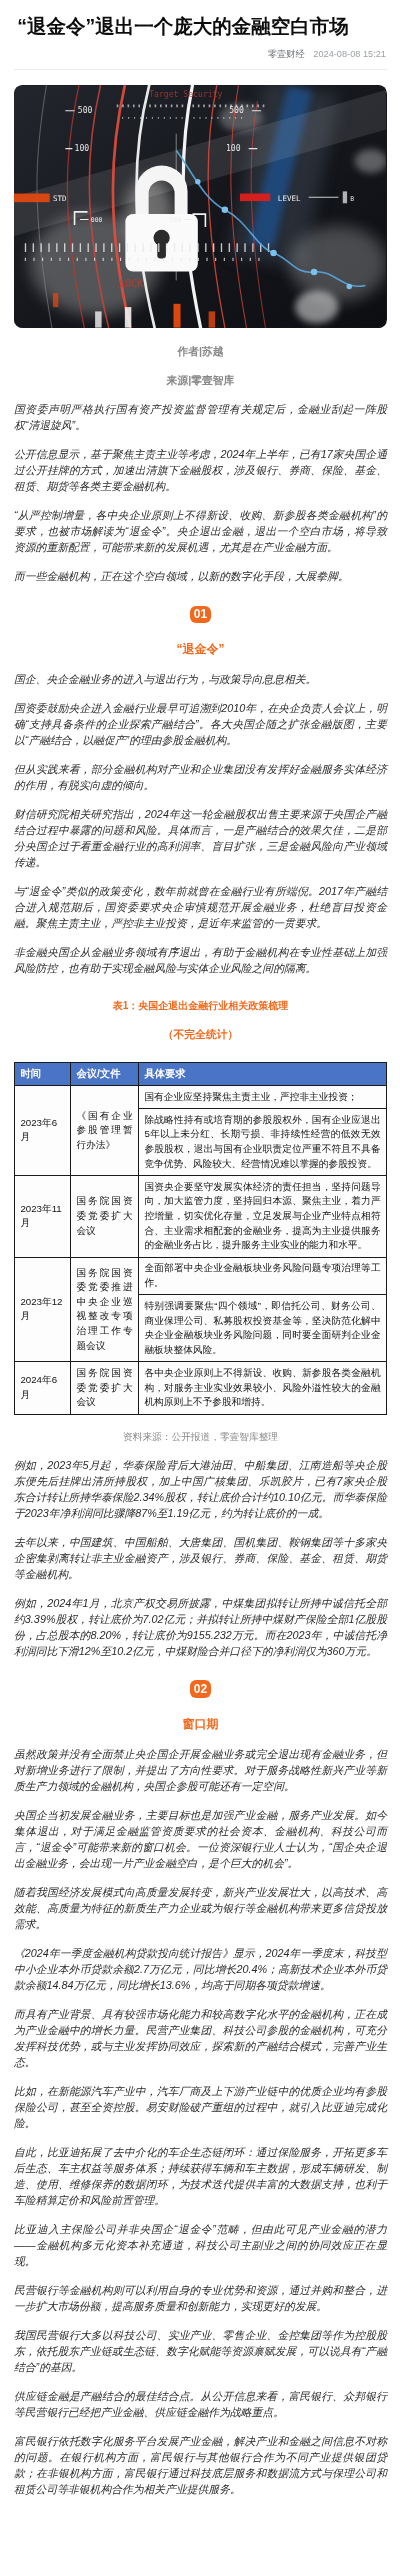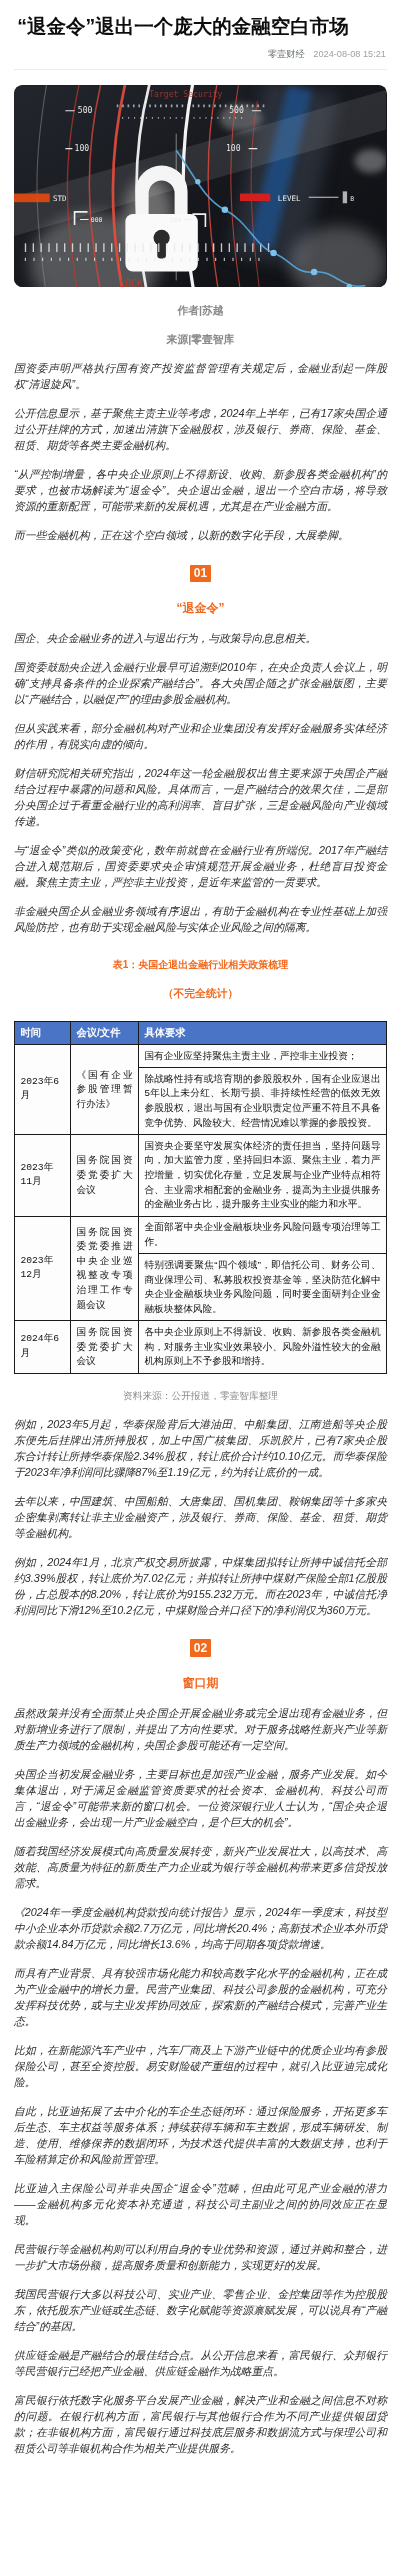--- a/index.html
+++ b/index.html
@@ -3,34 +3,34 @@
 <meta charset="utf-8">
 <style>
   html,body{margin:0;padding:0;background:#ffffff;}
   body{width:401px;font-family:"Liberation Sans","DejaVu Sans",sans-serif;color:#262626;}
   .page{padding:0 14px 32px 14px;}
   .title{font-size:19.5px;line-height:1.3;font-weight:800;color:#0d0d0d;margin:14px 3.2px 8.7px 3.2px;letter-spacing:0;}
   .byline{display:flex;align-items:baseline;gap:8.7px;margin:0 1.1px;font-size:9.2px;justify-content:flex-end;}
   .byline .account{color:#666a6e;}
   .byline .time{color:#9da1a5;}
   .divider{border:none;border-top:0.5px solid #ececec;margin:7.6px 0 0 0;}
-  .hero{margin:15px 0 0 0;border-radius:8.7px;overflow:hidden;height:202px;background:#14161b;}
+  .hero{margin:15px 0 0 0;border-radius:8.7px;overflow:hidden;height:243px;background:#14161b;}
   .hero svg{display:block;}
   .credit{ text-align:center;color:#8a8a8a;font-weight:700;font-size:10.8px;line-height:1.4;margin:16px 0 0 0;}
   .credit.src{margin-top:14px;}
   .para{font-size:10.8px;line-height:16px;text-align:justify;color:#2a2a2a;margin:13px 0;font-style:italic;}
   .section-block{text-align:center;margin:21.7px 0 4.3px 0;}
-  .section-badge{display:inline-block;background:#f2691d;color:#ffffff;font-weight:800;font-size:12px;line-height:1;padding:2.7px 3.8px;border-radius:1px;}
+  .section-badge{display:inline-block;background:#f2691d;color:#ffffff;font-weight:800;font-size:12px;line-height:1;padding:2.7px 3.8px;border-radius:6px;}
   .section-title{color:#f2691d;font-weight:800;font-size:12px;text-align:center;margin:18.4px 0 3.2px 0;}
   .tbl-title{color:#f2691d;font-weight:800;font-size:10px;text-align:center;margin:23px 0 0 0;}
   .tbl-subtitle{color:#f2691d;font-weight:800;font-size:10.8px;text-align:center;margin:15px 0 20px 0;}
   table.policy{width:100%;border-collapse:collapse;border:1.6px solid #1a1a1a;table-layout:fixed;}
   table.policy th{background:#4a74c6;color:#ffffff;font-size:10.3px;font-weight:700;text-align:left;padding:3.8px 5.4px;border:1.1px solid #1a1a1a;}
   table.policy td{font-size:9.7px;line-height:14.6px;color:#111111;text-align:justify;padding:3.8px 5.4px;border:1.1px solid #1a1a1a;vertical-align:middle;background:#fdfdfd;}
-  table.policy td.c-time{text-align:left;font-family:Liberation Mono, monospace;}
+  table.policy td.c-time{text-align:left;}
   .caption{text-align:center;color:#8c8c8c;font-size:9.7px;margin:16px 0 5.4px 0;}
 </style>
 </head>
 <body>
 
 <div class="page">
 
   <h1 class="title">“退金令”退出一个庞大的金融空白市场</h1>
 
   <div class="byline">

